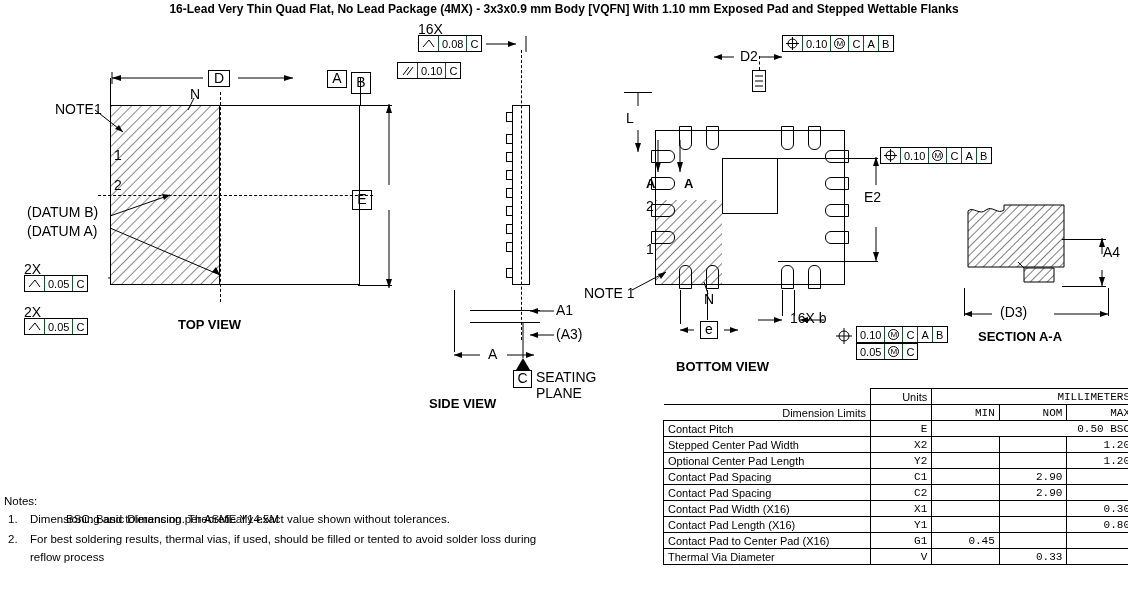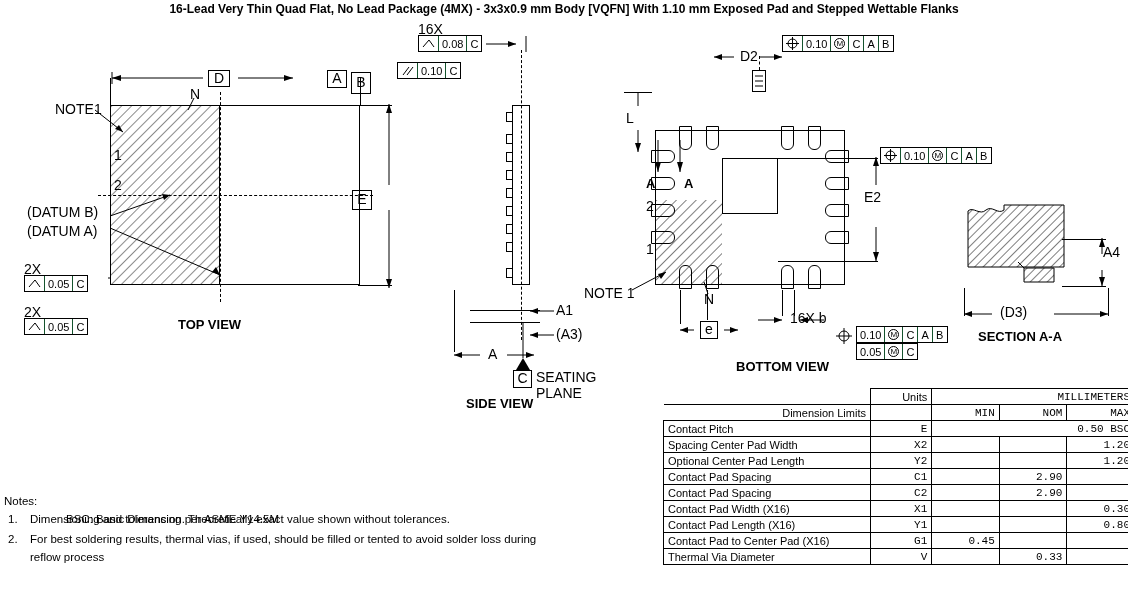--- a/index.html
+++ b/index.html
@@ -245,21 +245,21 @@
   <div class="box t" style="left:513px; top:370px; width:19px; height:18px; display:flex; align-items:center; justify-content:center;">
     <span>C</span>
   </div>
   <svg class="abs" style="left:514px; top:358px; width:18px; height:14px;">
     <polygon points="9,0 2,12 16,12" fill="#000"></polygon>
     <line x1="9" y1="0" x2="9" y2="-36" stroke="#000" stroke-width="1"></line>
   </svg>
   <div class="t abs" style="left:536px; top:369px; white-space:pre; line-height:1.15;">SEATING
 PLANE</div>
 
-  <div class="viewlabel abs" style="left:466px; top:396px;">SIDE VIEW</div>
+  <div class="viewlabel abs" style="left:429px; top:396px;">SIDE VIEW</div>
 </div>
 
 <div>
 
   <div class="fcf" style="left:782px; top:35px;">
     <div>
       <svg width="13" height="13">
           <circle cx="6.5" cy="6.5" r="4.5" fill="none" stroke="#000" stroke-width="1"></circle>
           <line x1="6.5" y1="0" x2="6.5" y2="13" stroke="#000" stroke-width="1"></line>
           <line x1="0" y1="6.5" x2="13" y2="6.5" stroke="#000" stroke-width="1"></line>
@@ -426,21 +426,21 @@
     <div>B</div>
   </div>
   <div class="fcf" style="left:856px; top:343px;">
     <div>0.05</div>
     <div>
         <span class="mcirc">M</span>
       </div>
     <div>C</div>
   </div>
 
-  <div class="viewlabel abs" style="left:736px; top:359px;">BOTTOM VIEW</div>
+  <div class="viewlabel abs" style="left:676px; top:359px;">BOTTOM VIEW</div>
 </div>
 
 <div>
 
   <svg class="abs" style="left:968px; top:205px; width:96px; height:62px;">
     <defs>
       <pattern id="h45c" width="6" height="6" patternUnits="userSpaceOnUse" patternTransform="rotate(45)">
         <line x1="0" y1="0" x2="0" y2="6" stroke="#000" stroke-width="1"></line>
       </pattern>
     </defs>
@@ -496,21 +496,21 @@
       <td class="c">NOM</td>
       <td class="c">MAX</td>
     </tr>
 
     <tr>
       <td class="l">Contact Pitch</td>
       <td class="c">E</td>
       <td class="c" colspan="3">0.50 BSC</td>
     </tr>
     <tr>
-      <td class="l">Spacing Center Pad Width</td>
+      <td class="l">Stepped Center Pad Width</td>
       <td class="c">X2</td>
       <td class="c"></td>
       <td class="c"></td>
       <td class="c">1.20</td>
     </tr>
     <tr>
       <td class="l">Optional Center Pad Length</td>
       <td class="c">Y2</td>
       <td class="c"></td>
       <td class="c"></td>

